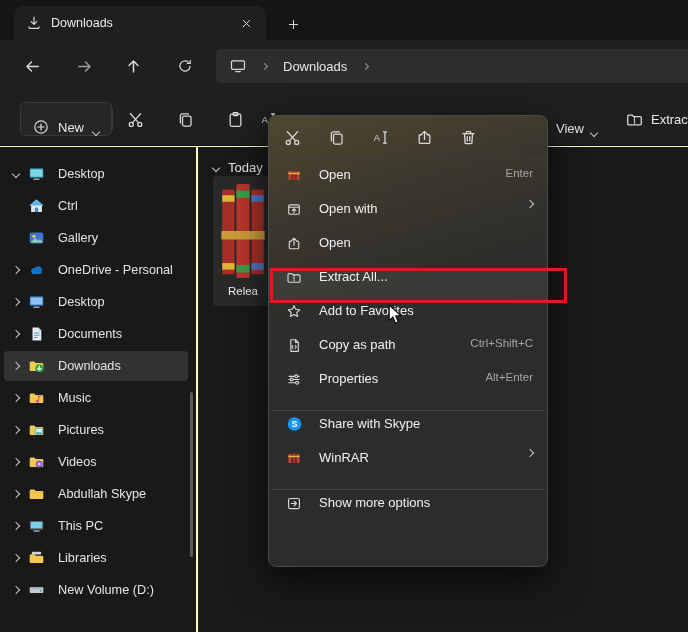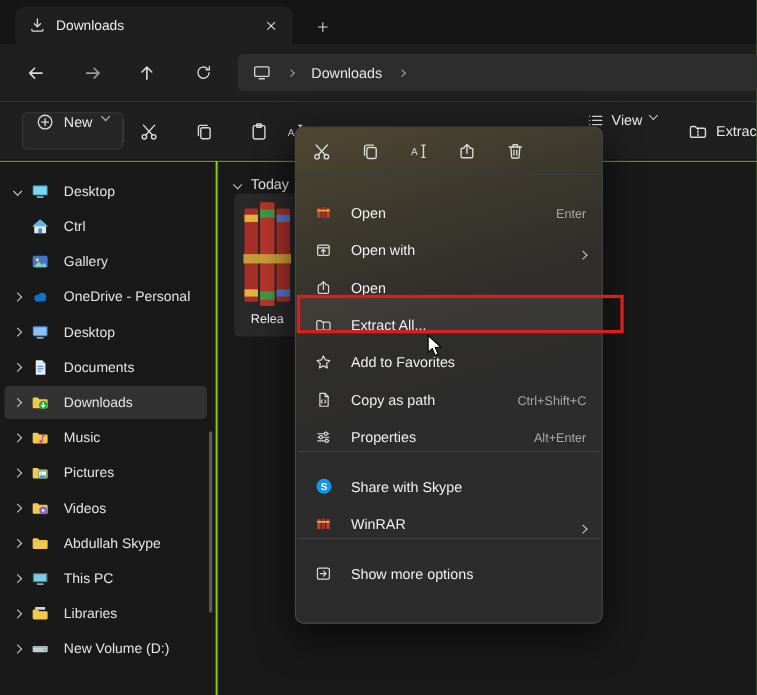--- a/index.html
+++ b/index.html
@@ -1,55 +1,55 @@
 <!DOCTYPE html>
 <html><head>
 <meta charset="utf-8">
 <style>
   *{margin:0;padding:0;box-sizing:border-box;font-family:"Liberation Sans",sans-serif;}
   html,body{width:688px;height:632px;background:#0a0a0a;overflow:hidden;}
-  .window{position:absolute;inset:0;width:688px;height:632px;background:#84cc16;color:#e8e8e8;overflow:hidden;}
+  .window{position:absolute;inset:0;width:688px;height:632px;background:#fef9c3;color:#e8e8e8;overflow:hidden;}
   
   .titlebar{position:absolute;left:0;top:0;right:0;height:40px;background:#151515;}
   .tab{position:absolute;left:14px;top:6px;width:252px;height:34px;background:#1f1f1f;border-radius:8px 8px 0 0;display:flex;align-items:center;padding:0 8px 0 12px;gap:9px;}
   .tab-title{font-size:12.5px;color:#ececec;flex:1;}
   .iconbtn{display:flex;align-items:center;justify-content:center;border-radius:4px;cursor:default;}
   .tab-close{width:24px;height:24px;}
   .newtab{position:absolute;left:280px;top:11px;width:26px;height:26px;}
   
   .navbar{position:absolute;left:0;top:40px;right:0;height:52px;background:#1f1f1f;}
   .nav-btn{position:absolute;top:9px;width:36px;height:34px;display:flex;align-items:center;justify-content:center;border-radius:4px;}
   .addrbar{position:absolute;left:216px;right:-4px;top:9px;height:34px;background:#2d2d2d;border-radius:5px;display:flex;align-items:center;padding:0 14px;gap:16px;font-size:13px;color:#e6e6e6;}
   
   .toolbar{position:absolute;left:0;top:92px;right:0;height:54px;background:#1f1f1f;border-bottom:1px solid #101010;}
-  .btn-new{position:absolute;left:20px;top:10px;height:34px;padding:0 12px;border:1px solid #383838;border-radius:5px;display:flex;align-items:flex-start;gap:9px;font-size:13px;background:#262626;}
+  .btn-new{position:absolute;left:20px;top:10px;height:34px;padding:0 12px;border:1px solid #383838;border-radius:5px;display:flex;align-items:flex-end;gap:9px;font-size:13px;background:#262626;}
   .tsep{position:absolute;left:112px;top:16px;width:1px;height:22px;background:#3a3a3a;}
   .tool-ic{position:absolute;top:10px;width:36px;height:34px;display:flex;align-items:center;justify-content:center;border-radius:4px;}
-  .btn-view{position:absolute;left:526px;top:10px;height:34px;display:flex;align-items:flex-start;gap:7px;font-size:13px;padding:0 8px;}
+  .btn-view{position:absolute;left:526px;top:10px;height:34px;display:flex;align-items:flex-end;gap:7px;font-size:13px;padding:0 8px;}
   .btn-extract{position:absolute;left:626px;top:10px;height:34px;width:120px;display:flex;align-items:center;gap:8px;font-size:13px;overflow:hidden;white-space:nowrap;}
   
   .sidebar{position:absolute;left:0;top:147px;width:196px;bottom:0;padding-top:10px;overflow:hidden;background:#191919;}
   .side-item{height:30px;margin:2px 8px 2px 4px;border-radius:4px;display:flex;align-items:center;font-size:12.7px;color:#e4e4e4;}
   .side-item.sel{background:#323232;}
   .chev-slot{width:24px;display:flex;justify-content:center;align-items:center;flex:none;}
   .sicon{width:19px;height:17px;margin-right:11px;flex:none;display:flex;align-items:center;}
   .slabel{white-space:nowrap;overflow:hidden;}
   .sb-thumb{position:absolute;left:190px;top:392px;width:3px;height:165px;background:#5a5a5a;border-radius:2px;}
   
   .content{position:absolute;left:198px;top:147px;right:0;bottom:0;background:#191919;border-left:1px solid #242424;}
   .group-row{display:flex;align-items:center;gap:9px;margin:13px 0 0 14px;font-size:13px;color:#e2e2e2;}
   .tile{position:absolute;left:14px;top:29px;width:60px;height:130px;background:rgba(255,255,255,.07);border-radius:4px;display:flex;flex-direction:column;align-items:center;padding-top:6px;}
   .tile-label{font-size:11.5px;color:#f0f0f0;margin-top:5px;white-space:nowrap;overflow:hidden;max-width:58px;}
   
   .menu{position:absolute;left:268px;top:115px;width:280px;height:452px;background:#2c2c2c;border:1px solid #4a4a4a;border-radius:8px;box-shadow:0 12px 34px rgba(0,0,0,.68);overflow:hidden;z-index:30;}
   .menu-glow{position:absolute;inset:0;background:linear-gradient(163deg,rgba(132,111,52,.40) 0%,rgba(104,90,48,.26) 20%,rgba(66,58,38,.12) 38%,rgba(0,0,0,0) 56%);pointer-events:none;}
   .menu-icons{position:relative;height:43px;display:flex;align-items:center;padding-left:14px;gap:26px;border-bottom:1px solid #3e3e3e;}
   .mtop{width:18px;height:18px;display:flex;align-items:center;justify-content:center;}
   .menu-list{position:relative;padding-top:8px;}
-  .mi{height:34px;display:flex;align-items:flex-end;padding:0 14px 0 16px;gap:16px;font-size:13px;color:#f0f0f0;}
+  .mi{height:34px;display:flex;align-items:flex-start;padding:0 14px 0 16px;gap:16px;font-size:13px;color:#f0f0f0;}
   .mi.hl{background:rgba(255,255,255,.06);}
   .micon{width:18px;height:16px;flex:none;display:flex;align-items:center;justify-content:center;}
   .lab{flex:1;white-space:nowrap;}
   .sc{font-size:11.5px;color:#a6a6a6;}
   .msep{height:1px;background:#424242;margin:5px 2px;}
   
   .cr{display:inline-block;width:6px;height:6px;border-right:1.4px solid #c6c6c6;border-bottom:1.4px solid #c6c6c6;transform:rotate(-45deg);}
   .cd{display:inline-block;width:6px;height:6px;border-right:1.4px solid #c6c6c6;border-bottom:1.4px solid #c6c6c6;transform:rotate(45deg);}
   .cr.dim{border-color:#9c9c9c;width:5px;height:5px;}
   

